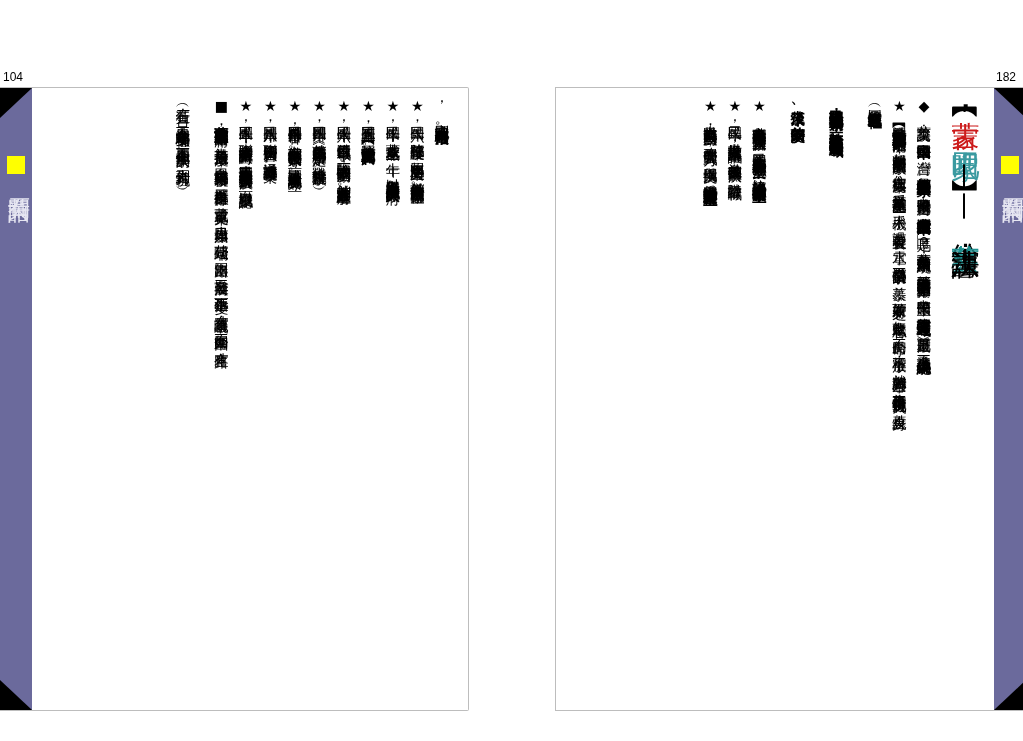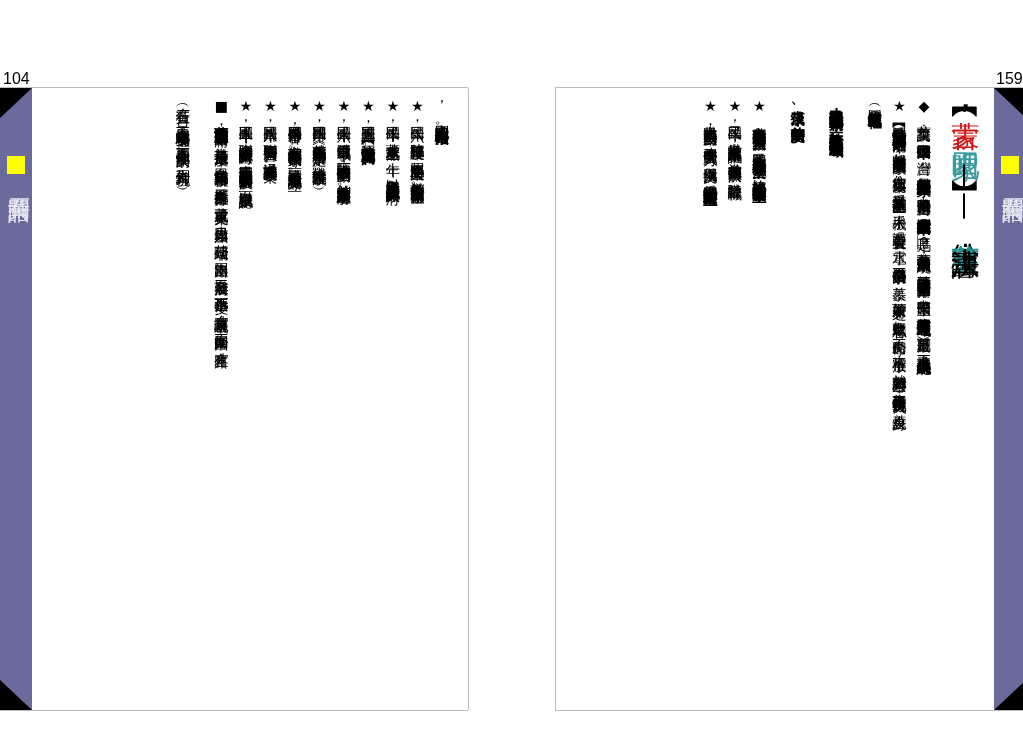--- a/index.html
+++ b/index.html
@@ -1,18 +1,18 @@
 <!DOCTYPE html>
 <html><head>
 <meta charset="utf-8">
 <style>
   html, body { margin:0; padding:0; background:#ffffff; }
   body { width:1023px; height:741px; position:relative; overflow:hidden;
          font-family:"DejaVu Sans","Liberation Sans",sans-serif; color:#000; }
-  .page-num { position:absolute; top:70px; font-size:16px; font-family:"Liberation Sans",sans-serif; }
+  .page-num { position:absolute; top:70px; font-size:12px; font-family:"Liberation Sans",sans-serif; }
   .page { position:absolute; top:87px; height:622px; border:1px solid #bdbdbd; border-radius:0 2px 2px 0; background:#fff; overflow:hidden; }
   .sidebar { position:absolute; top:0; width:32px; height:100%; background:#6b6a9c; }
   .corner { position:absolute; width:0; height:0; }
   .sb-mark { position:absolute; left:7px; top:68px; width:18px; height:18px; background:#ffff00; }
   .sb-label { position:absolute; left:4px; top:92px; writing-mode:vertical-rl; color:#e6e6f2;
               font-size:22px; letter-spacing:1px; }
   .text { position:absolute; top:10px; bottom:10px; writing-mode:vertical-rl;
           font-size:14.3px; line-height:24.5px; letter-spacing:0.6px; }
   .text p { margin:0; }
   .b { font-weight:bold; }
@@ -42,21 +42,21 @@
       <p><span>★民國十六年，俄國趁中日戰爭，驅除中國人在蒙一切活動，並控制蒙古各級政府並駐軍。</span></p>
       <p><span>★民國卅四年，美俄英在《雅爾達密約》中規定：戰後（維持蒙古現狀。）</span></p>
       <p><span>★民國卅四年十月廿日，在俄人控制下舉行公民投票獨立。國民政府於卅五年承認其獨立。</span></p>
       <p><span>★民國卅八年，聯合國第四屆大會，通過譴責蘇聯侵華案。</span></p>
       <p><span>★民國五十年，聯合國審議蒙古申請入會時，國民政府不敢動用安理會的反對權否決，而以棄權默認。</span></p>
       <p class="gap"><span class="b">■蒙古獨立</span><span>後成了蘇聯附庸國，靠其主子施捨度日，自戈巴契夫搞垮蘇聯後，俄羅斯自身難保，蒙古成了棄兒，人民度日如年，苟延殘喘，因無出路，工商難發展，生活百年不變，才有議員嚷著：不如回歸中國，才有生路。</span></p>
       <p class="gap"><span class="kai">（黃石狂言：不要把命運交給騙子手裡！不要把你四年一次的票：丟到糞坑裡！）</span></p>
     </div>
 </div>
 
-<div class="page-num" style="left:996px;">159</div>
+<div class="page-num" style="left:996px;">182</div>
 <div class="page" style="left:555px; width:470px; border-right:none;">
   <div class="sidebar" style="right:0;">
     <div class="corner" style="right:0; top:0; border-top:30px solid #000; border-left:32px solid transparent;"></div>
     <div class="sb-mark"></div>
     <div class="sb-label">黃石閑話</div>
     <div class="corner" style="right:0; bottom:0; border-bottom:30px solid #000; border-left:32px solid transparent;"></div>
   </div>
   <div class="text" style="left:8px; right:38px;">
     <p class="title b" style="margin-left:6px;">
       <span>【</span><span class="red" style="font-weight:normal;">蒙古</span><span>，</span><span class="teal" style="font-weight:normal;">回家吧！</span><span>】</span><span style="font-weight:normal;">——給</span><span class="dteal" style="font-weight:normal;">蔡英文</span><span style="font-weight:normal;">上憲法課：</span>

